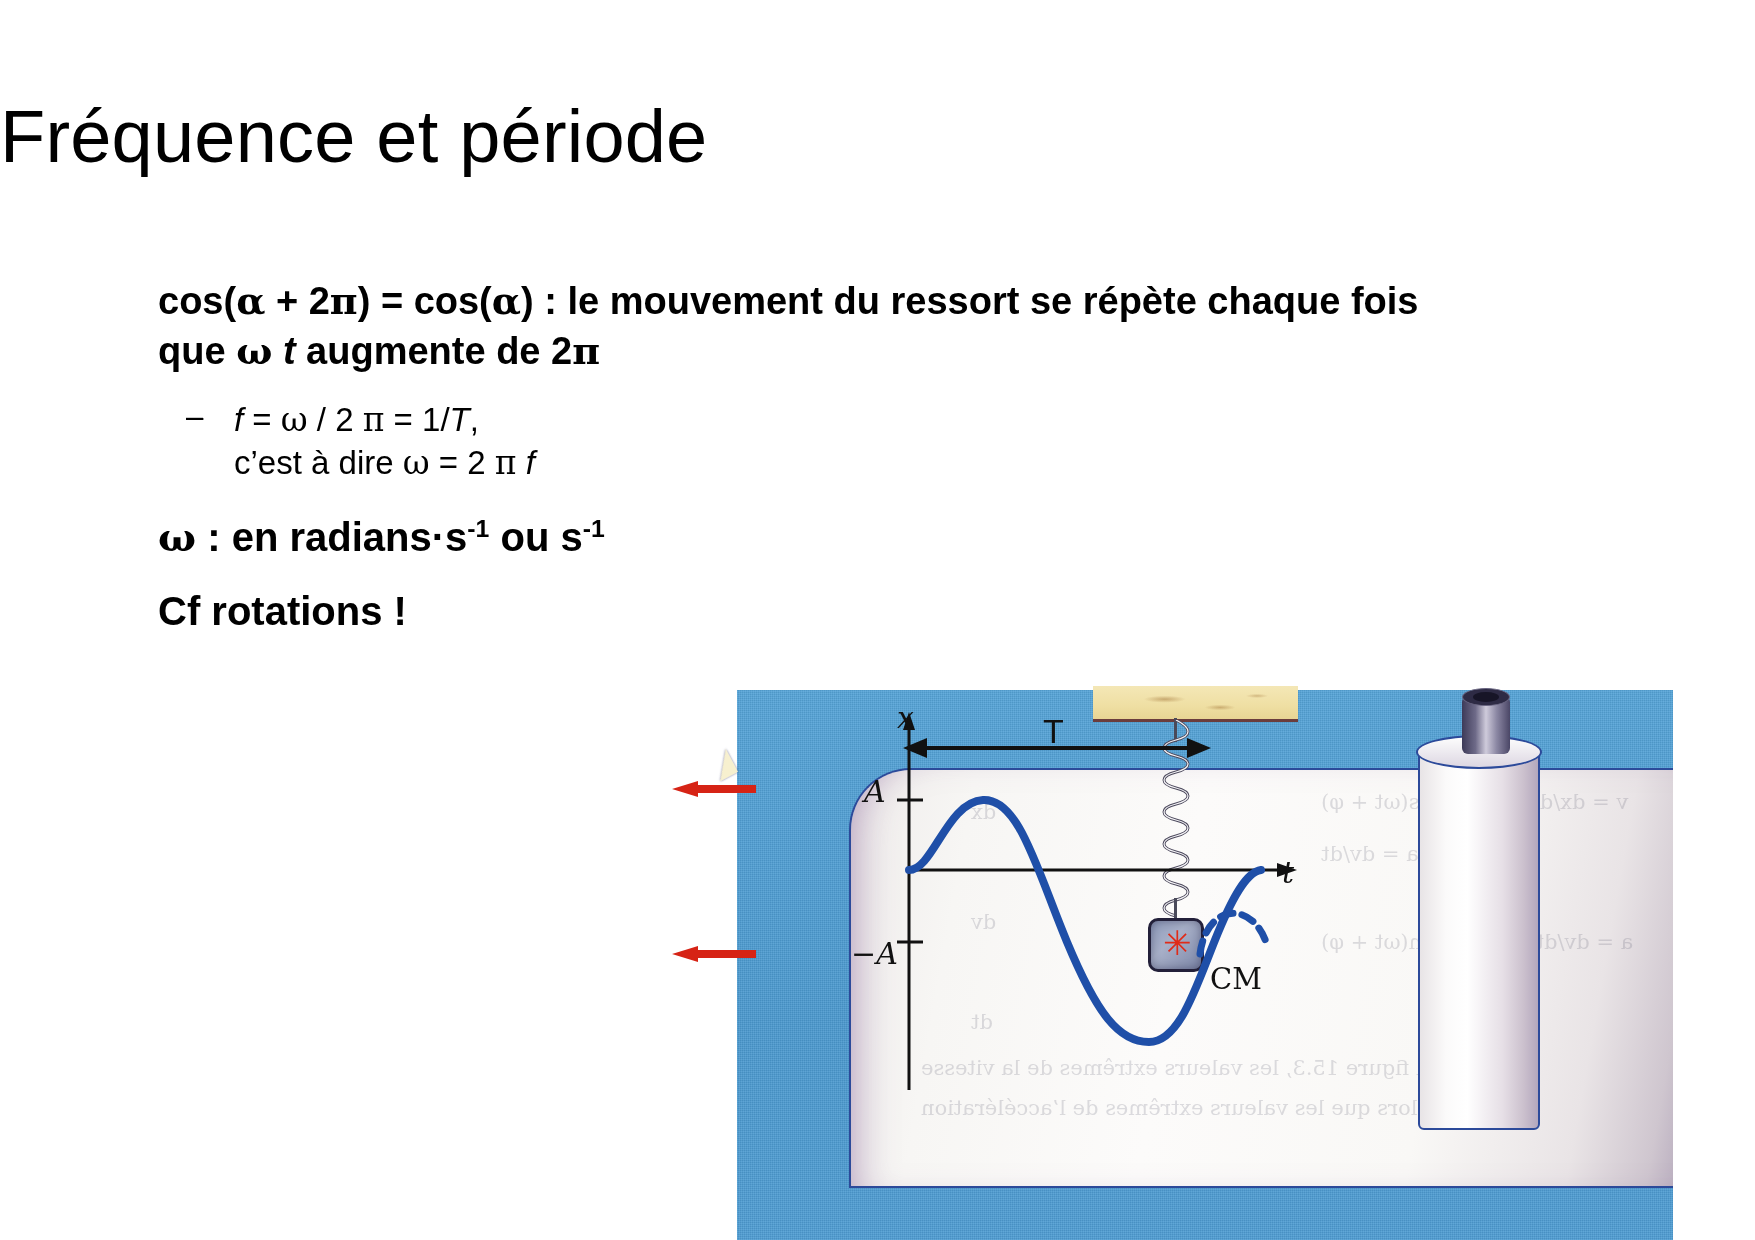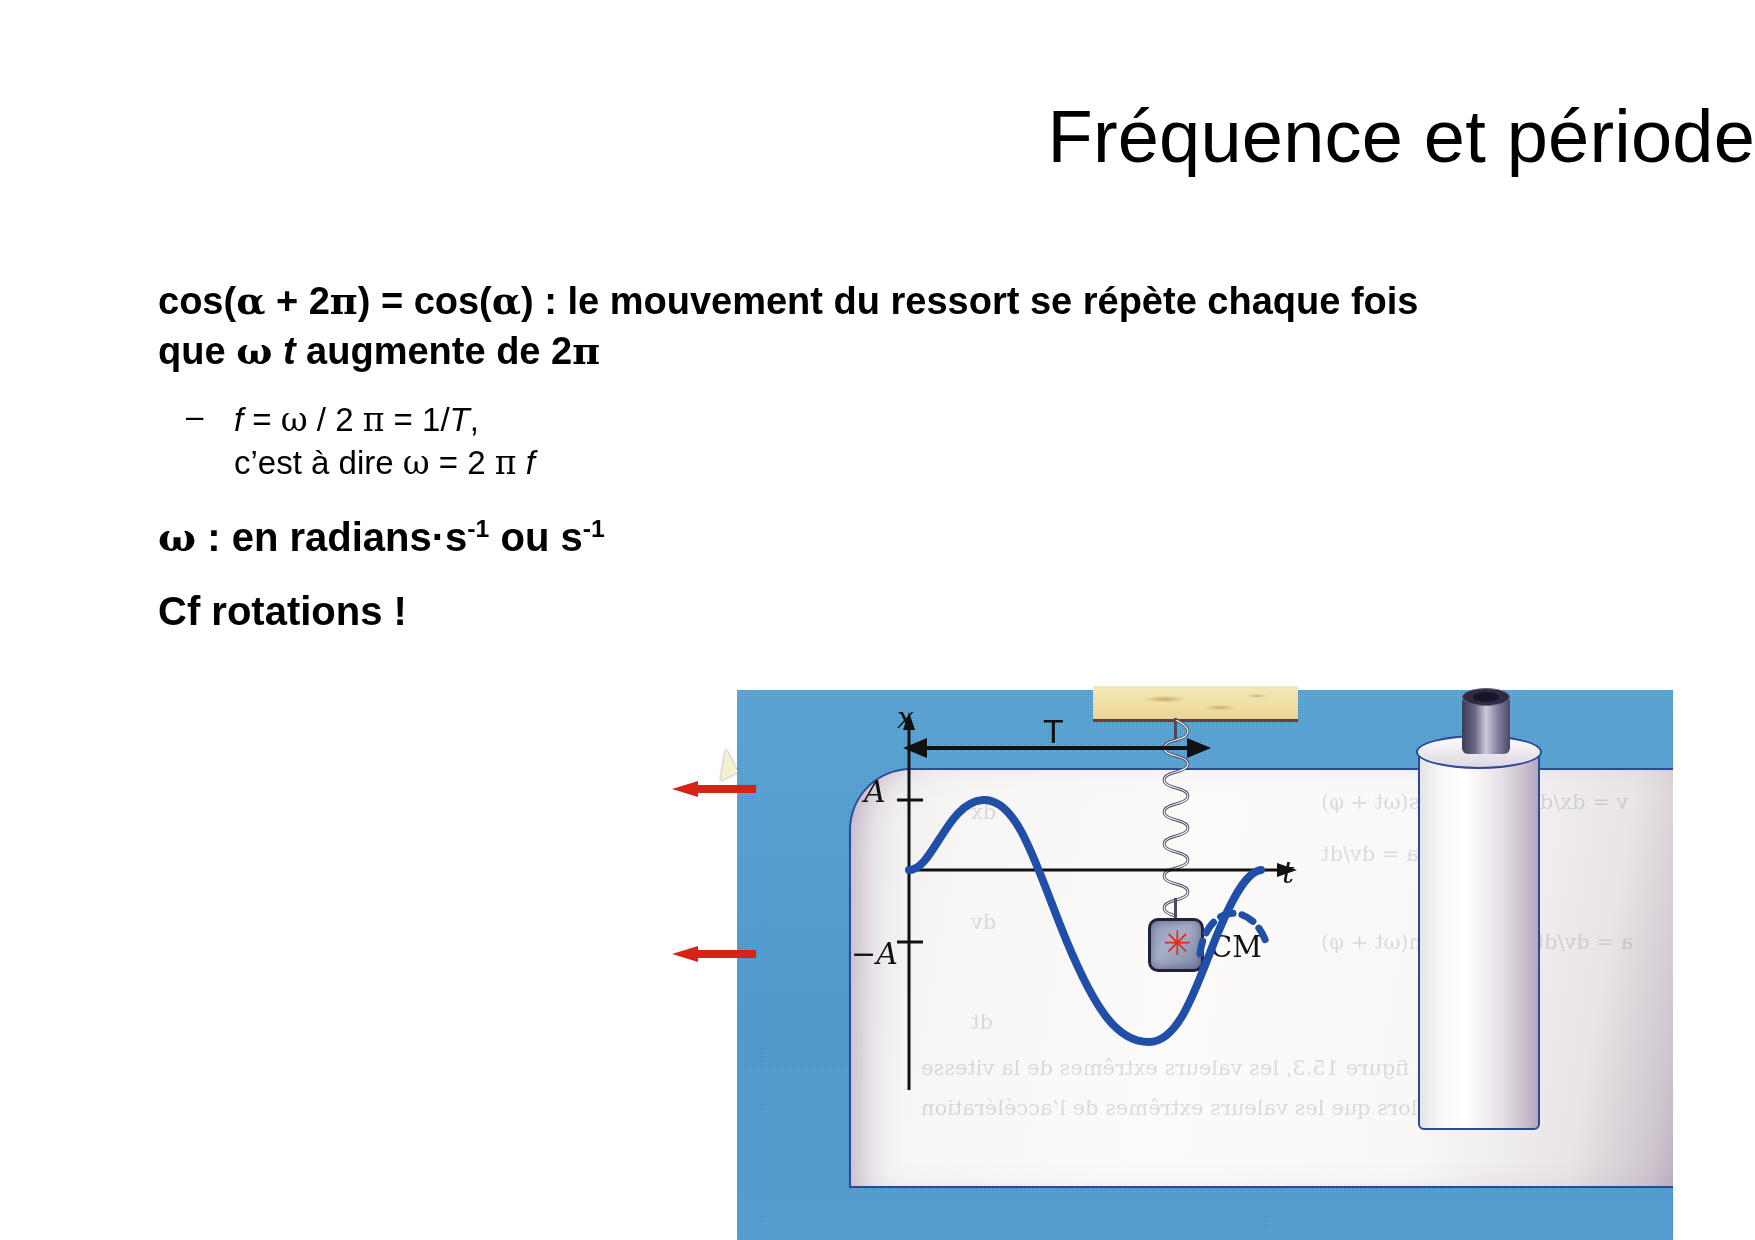--- a/index.html
+++ b/index.html
@@ -13,21 +13,21 @@
     overflow: hidden;
     font-family: "Liberation Sans", sans-serif;
     color: #000000;
   }
 
   
   #slide-title {
     position: absolute;
     left: 0; top: 98px;
     width: 1755px;
-    text-align: right;
+    text-align: left;
     font-size: 74px;
     line-height: 1.05;
     font-weight: 400;
     letter-spacing: 0.2px;
     white-space: nowrap;
   }
 
   
   #body-text {
     position: absolute;
@@ -217,21 +217,21 @@
     left: 1163px; top: 930px;
     width: 28px; height: 28px;
     color: #e02b18;
     font-size: 34px;
     line-height: 26px;
     text-align: center;
     font-family: "DejaVu Sans", sans-serif;
   }
   #cm-label {
     position: absolute;
-    left: 1210px; top: 930px;
+    left: 1210px; top: 962px;
     font-family: "DejaVu Serif", serif;
     font-size: 29px;
     color: #111111;
   }
   
   #cm-arc {
     position: absolute;
     left: 1196px; top: 890px;
     width: 78px; height: 70px;
   }

